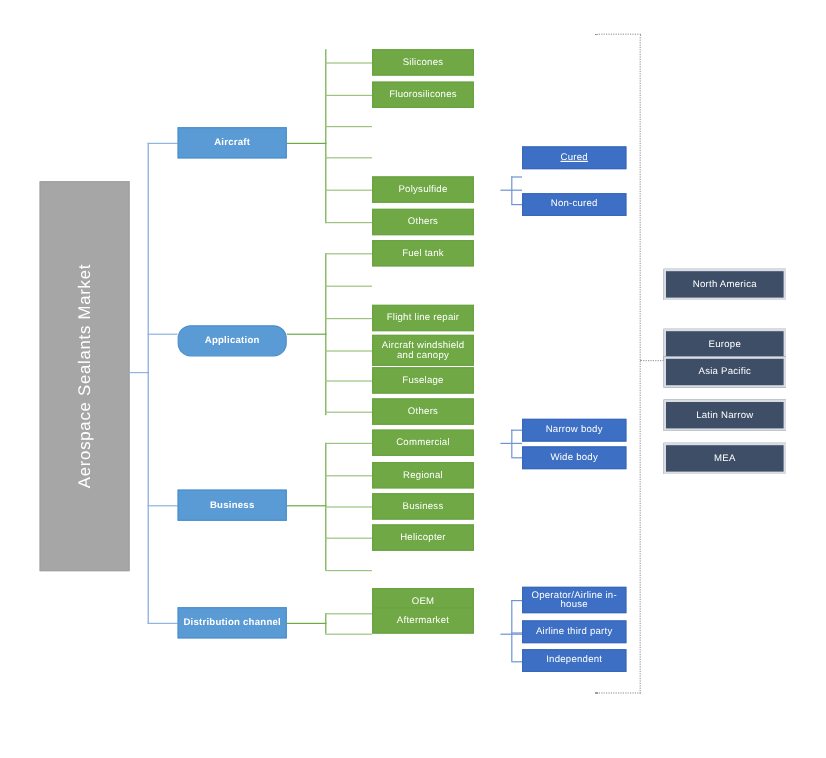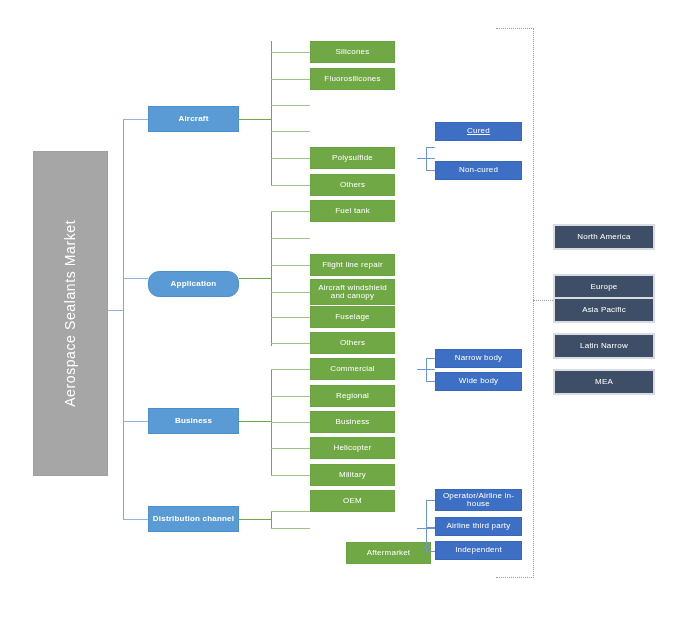--- a/index.html
+++ b/index.html
@@ -160,44 +160,41 @@
   </div>
   <div class="node lvl2" style="top:358px;">
     <span>Commercial</span>
   </div>
   <div class="node lvl2" style="top:411px;">
     <span>Business</span>
   </div>
   <div class="node lvl2" style="top:437px;">
     <span>Helicopter</span>
   </div>
-  <div class="node lvl2" style="top:464px;">
-    <span>Military</span>
-  </div>
 
   <div class="ln hblue3" style="left:417px;top:369px;width:18px;"></div>
   <div class="ln vblue3" style="left:426px;top:358px;height:23px;"></div>
   <div class="ln hblue3" style="left:426px;top:358px;width:9px;"></div>
   <div class="ln hblue3" style="left:426px;top:381px;width:9px;"></div>
   <div class="node lvl3" style="top:349px;">
     <span>Narrow body</span>
   </div>
   <div class="node lvl3" style="top:372px;">
     <span>Wide body</span>
   </div>
 
   <div class="ln hgreen-d" style="left:239px;top:519px;width:33px;"></div>
   <div class="ln vgreen" style="left:271px;top:511px;height:17px;"></div>
   <div class="ln hgreen" style="left:271px;top:511px;width:39px;"></div>
   <div class="ln hgreen" style="left:271px;top:528px;width:39px;"></div>
 
   <div class="node lvl2" style="top:490px;">
     <span>OEM</span>
   </div>
-  <div class="node lvl2" style="top:542px;margin-left:36px;">
+  <div class="node lvl2" style="top:506px;">
     <span>Aftermarket</span>
   </div>
 
   <div class="ln hblue3" style="left:417px;top:528px;width:18px;"></div>
   <div class="ln vblue3" style="left:426px;top:500px;height:51px;"></div>
   <div class="ln hblue3" style="left:426px;top:500px;width:9px;"></div>
   <div class="ln hblue3" style="left:426px;top:527px;width:9px;"></div>
   <div class="ln hblue3" style="left:426px;top:551px;width:9px;"></div>
 
   <div class="node lvl3 tall" style="top:489px;">

